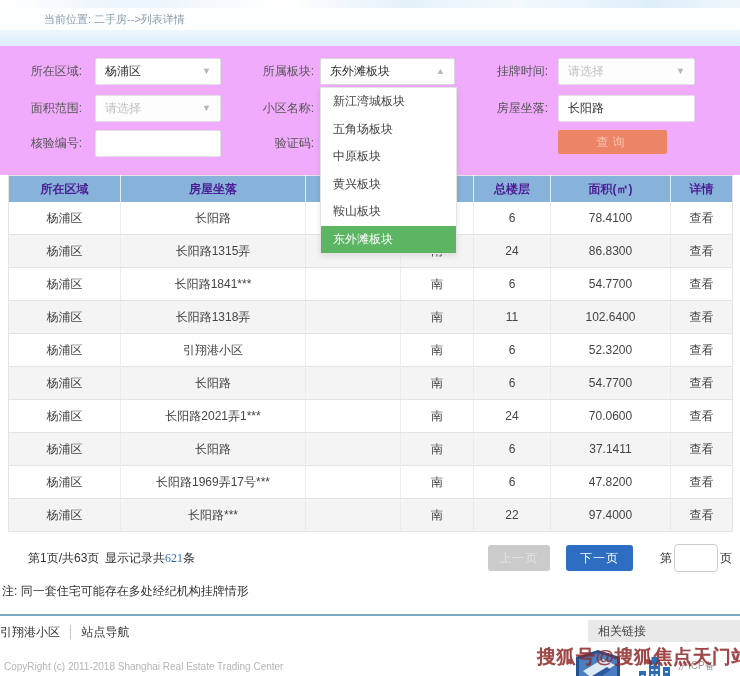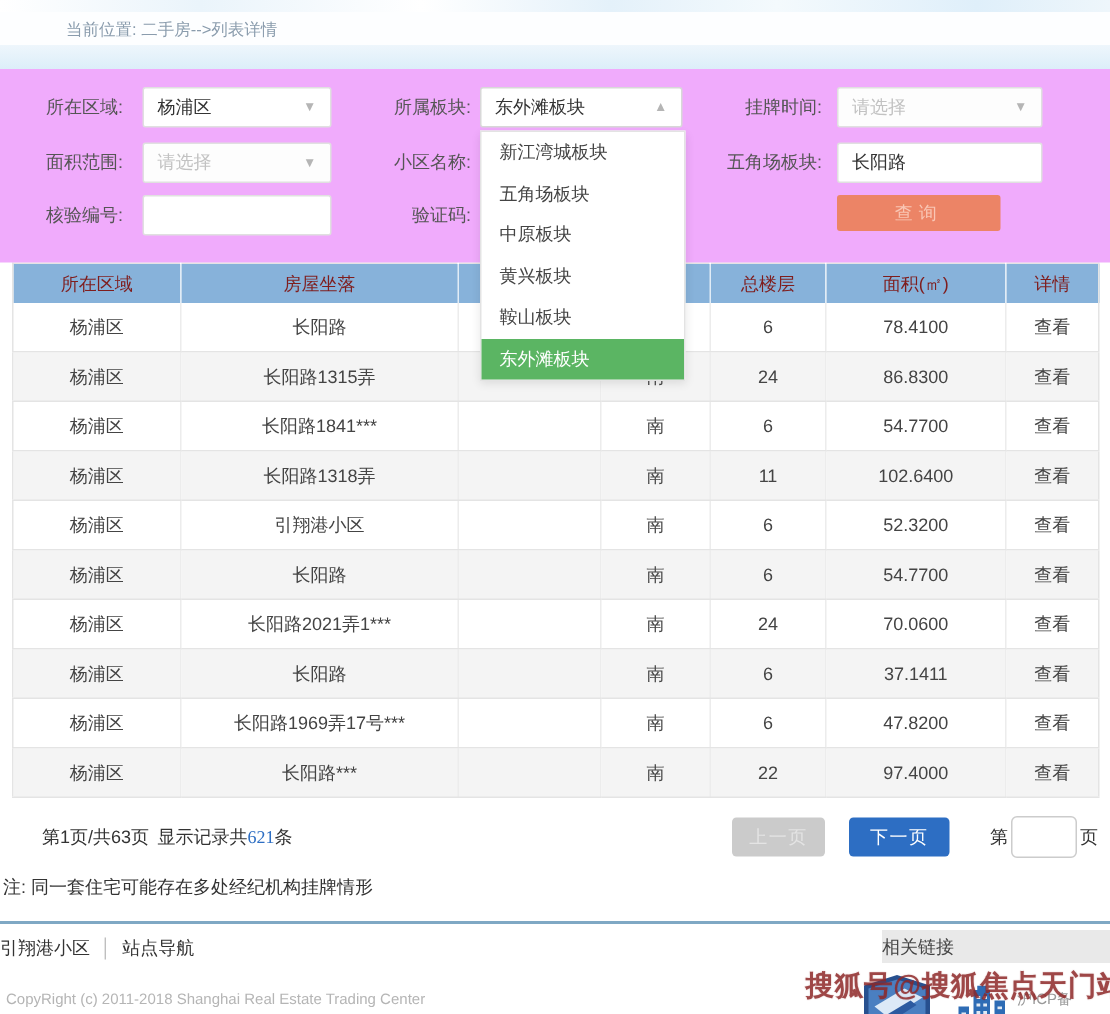--- a/index.html
+++ b/index.html
@@ -29,21 +29,21 @@
 
   
   #block-dropdown{position:absolute;left:320px;top:41px;width:135px;background:#fff;
                   border:1px solid #e3e3e3;box-shadow:0 2px 6px rgba(0,0,0,.10);z-index:20;}
   .dd-option{height:27.5px;line-height:27.5px;padding-left:12px;color:#444;font-size:12px;cursor:pointer;}
   .dd-option.selected{background:#5bb563;color:#fff;}
 
   
   #listing-table{margin-left:8px;width:724px;border-collapse:collapse;table-layout:fixed;
                  border:1px solid #e4e4e4;}
-  #listing-table th{height:24px;background:#87b2da;color:#7f1d1d;font-weight:normal;font-size:12px;
+  #listing-table th{height:24px;background:#87b2da;color:#4c1d95;font-weight:bold;font-size:12px;
                     border-right:1px solid rgba(255,255,255,.75);}
   #listing-table th:last-child{border-right:none;}
   #listing-table td{height:30px;text-align:center;font-size:12px;color:#444;
                     border-right:1px solid #ececec;border-bottom:1px solid #e4e4e4;
                     overflow:hidden;white-space:nowrap;}
   #listing-table td:last-child{border-right:none;}
   #listing-table tbody tr:nth-child(even){background:#f4f4f4;}
   #listing-table td[data-name="detail-link"]{cursor:pointer;}
 
   
@@ -61,21 +61,21 @@
   #goto-suffix{position:absolute;left:720px;top:18px;color:#333;}
 
   #note-line{padding-left:2px;height:22px;line-height:22px;color:#333;font-size:12px;}
   #footer-divider{margin-top:12px;border-top:2px solid #7fa8c4;}
 
   
   #footer-links{position:relative;height:31px;}
   #footer-nav{position:absolute;left:0;top:8px;color:#333;font-size:12px;}
   #footer-nav .vsep{color:#bbb;margin:0 7px;}
   #related-links-bar{position:absolute;right:0;top:4px;width:152px;height:22px;line-height:22px;
-                     background:#e9e9e9;color:#444;padding-left:0;box-sizing:border-box;font-size:12px;}
+                     background:#e9e9e9;color:#444;padding-left:10px;box-sizing:border-box;font-size:12px;}
   #copyright{position:relative;height:58px;}
   .copy-line{position:absolute;left:4px;color:#b5b5b5;font-size:10px;}
   #copy-line1{top:14px;}
   #shield-icon{position:absolute;left:573px;top:2px;}
   #building-icon{position:absolute;left:638px;top:10px;}
   #icp-text{position:absolute;left:678px;top:12px;color:#9a9a9a;font-size:10px;}
 
   #watermark{position:absolute;left:537px;top:644px;z-index:50;font-size:19px;font-weight:bold;
              color:#8e2727;opacity:.85;letter-spacing:.5px;white-space:nowrap;
              text-shadow:0 0 1px rgba(142,39,39,.4);}
@@ -115,21 +115,21 @@
 
     <span class="flabel" style="left:16px;top:49px;" data-name="area-range-label">面积范围:</span>
     <div class="fcontrol" style="left:95px;top:49px;width:106px;background:#fdfdfd;" data-name="area-range-select">
       <span class="ph">请选择</span>
       <span class="caret" data-name="chevron-down-icon">▼</span>
     </div>
 
     <span class="flabel" style="left:248px;top:49px;" data-name="community-name-label">小区名称:</span>
     <input class="ftext" style="left: 320px; top: 49px; width: 115px;" data-name="community-name-input" value="">
 
-    <span class="flabel" style="left:482px;top:49px;" data-name="house-location-label">五角场板块:</span>
+    <span class="flabel" style="left:482px;top:49px;" data-name="house-location-label">房屋坐落:</span>
     <input class="ftext" style="left: 558px; top: 49px; width: 117px;" data-name="house-location-input" value="长阳路">
 
     <span class="flabel" style="left:16px;top:84px;" data-name="verify-number-label">核验编号:</span>
     <input class="ftext" style="left: 95px; top: 84px; width: 106px;" data-name="verify-number-input" value="">
 
     <span class="flabel" style="left:248px;top:84px;" data-name="captcha-label">验证码:</span>
     <input class="ftext" style="left: 320px; top: 84px; width: 115px;" data-name="captcha-input" value="">
 
     <button id="query-button" data-name="query-button">查询</button>
 

